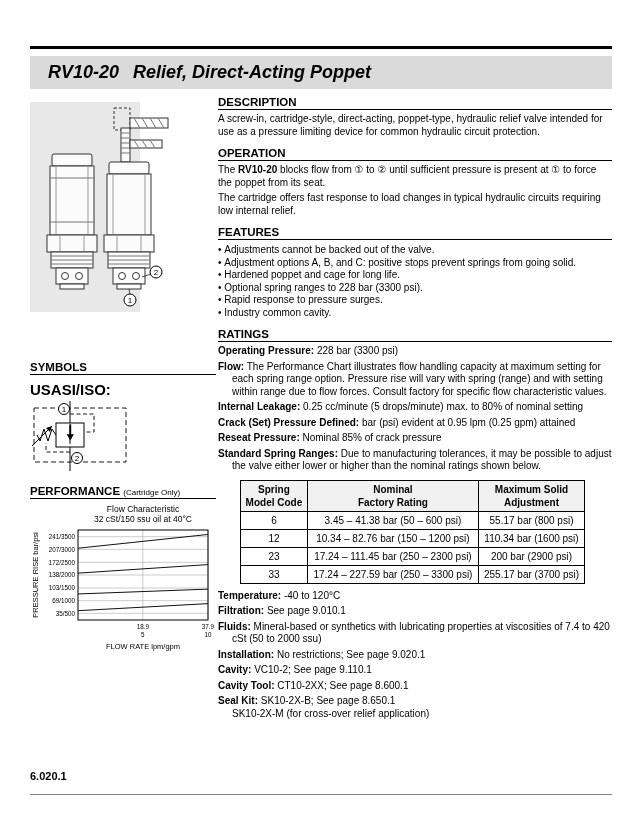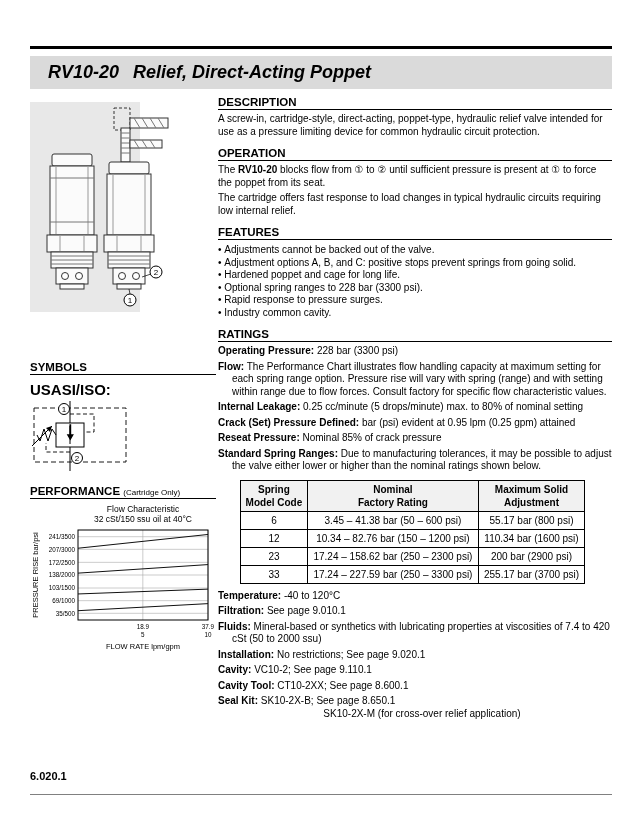--- a/index.html
+++ b/index.html
@@ -15,21 +15,21 @@
   .col-left{position:absolute;left:30px;top:100px;width:186px;}
   .col-right{position:absolute;left:218px;top:96px;width:394px;}
 
   .sec-head{font-size:11.5px;font-weight:bold;border-bottom:1.5px solid #000;padding-bottom:1px;margin:9px 0 3px 0;}
   .col-right .sec-head:first-child{margin-top:0;}
   .sec-head .sub{font-size:8px;font-weight:normal;}
 
   p.body, .col-right p{font-size:10px;line-height:12.5px;margin:3px 0;}
   .hang{padding-left:14px;text-indent:-14px;}
   .hang b{font-weight:bold;}
-  .line2{display:block;text-indent:0;text-align:center;}
+  .line2{display:block;text-indent:0;}
 
   ul.features{list-style:none;margin:4px 0;padding:0;}
   ul.features li{font-size:10px;line-height:12.5px;padding-left:9px;text-indent:-9px;}
   ul.features li::before{content:"\2022\00a0";}
 
   table.springs{border-collapse:collapse;margin:7px 0 6px 22px;width:345px;font-size:10px;}
   table.springs th,table.springs td{border:1px solid #000;padding:2px 4px;text-align:center;}
   table.springs th{background:#f1f1f1;font-weight:bold;white-space:pre-line;line-height:13px;}
   table.springs td{line-height:13px;}
 
@@ -227,21 +227,21 @@
             <td>3.45 – 41.38 bar  (50 – 600 psi)</td>
             <td>55.17 bar (800 psi)</td>
           </tr>
           <tr>
             <td>12</td>
             <td>10.34 – 82.76 bar  (150 – 1200 psi)</td>
             <td>110.34 bar (1600 psi)</td>
           </tr>
           <tr>
             <td>23</td>
-            <td>17.24 – 158.62 bar  (250 – 2300 psi)</td>
+            <td>17.24 – 111.45 bar  (250 – 2300 psi)</td>
             <td>200 bar (2900 psi)</td>
           </tr>
           <tr>
             <td>33</td>
             <td>17.24 – 227.59 bar (250 – 3300 psi)</td>
             <td>255.17 bar (3700 psi)</td>
           </tr>
         </tbody>
     </table>
 

